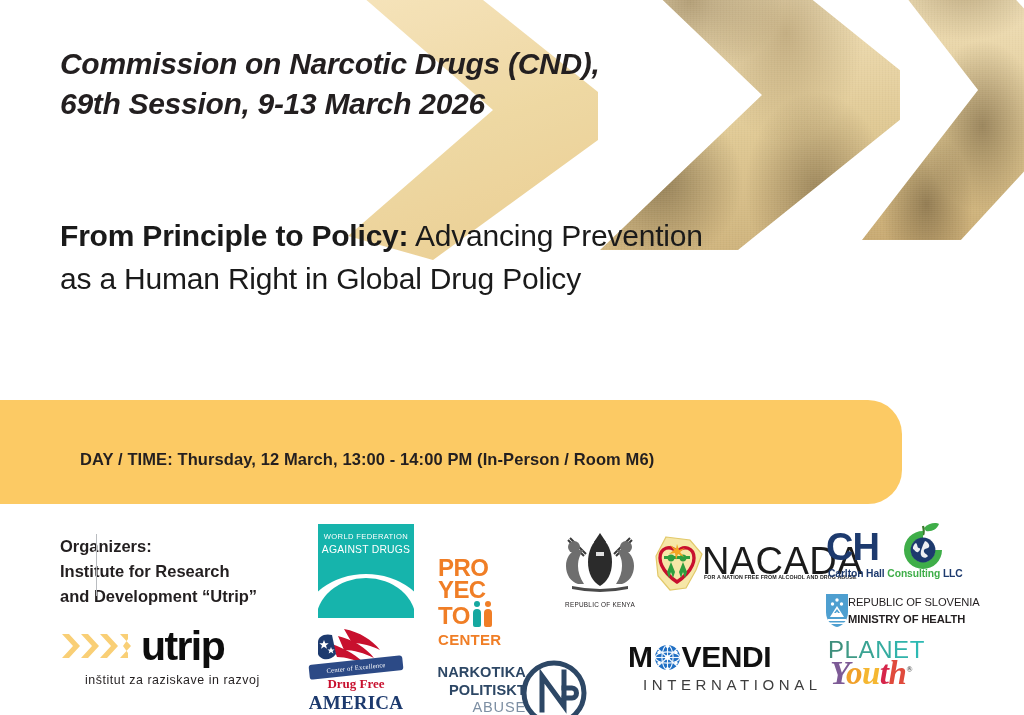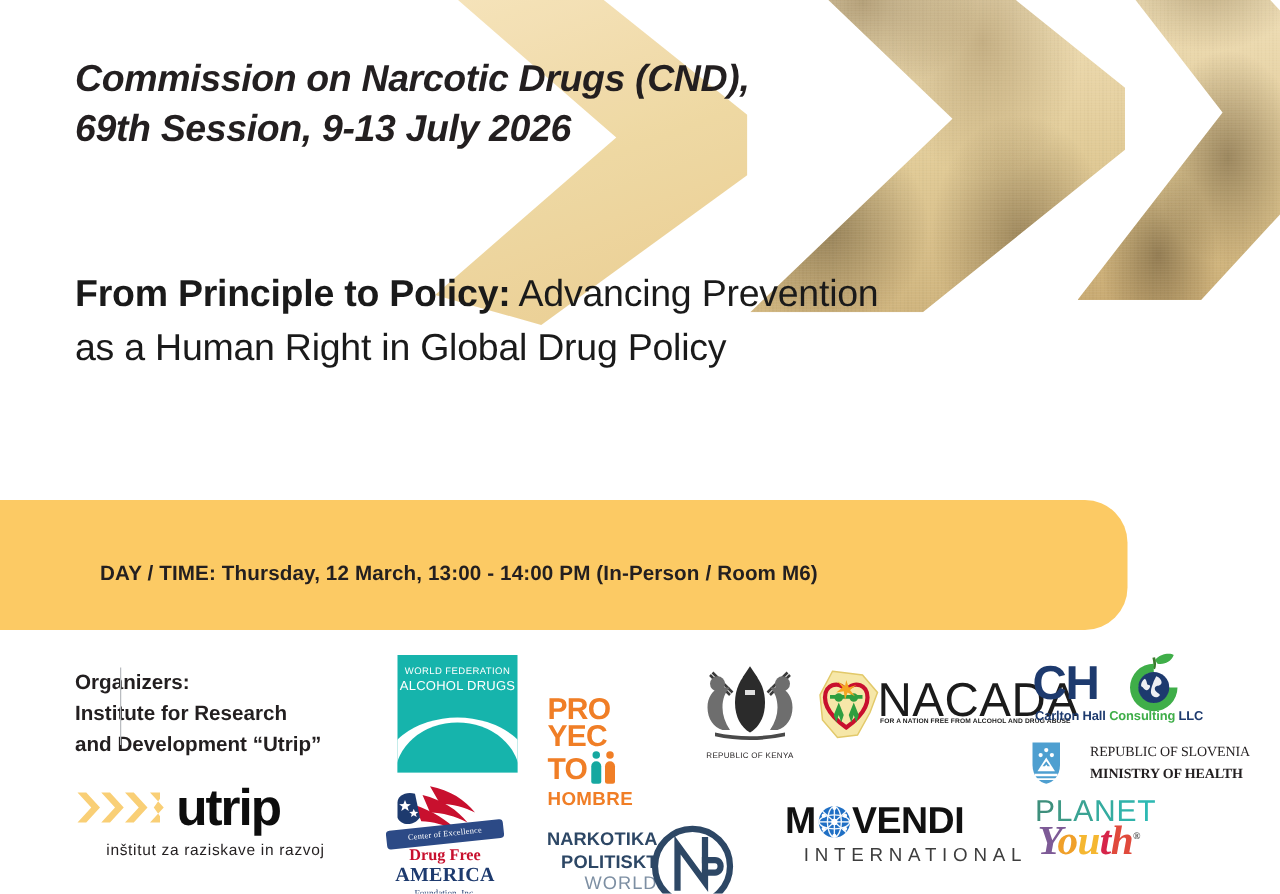--- a/index.html
+++ b/index.html
@@ -157,28 +157,28 @@
   .chc-word{
     position:absolute;left:0;top:0;font-size:38px;font-weight:700;color:#1d3a6e;
     letter-spacing:-1px;line-height:1;
   }
   .chc-sub{position:absolute;left:2px;top:40px;font-size:10.3px;font-weight:700;letter-spacing:-.1px;}
   .chc-sub .navy{color:#1d3a6e;}
   .chc-sub .grn{color:#3fae49;}
 
   
   .slo{left:824px;top:592px;width:200px;height:40px;}
-  .slo-txt{position:absolute;left:48px;top:2px;line-height:1.5;font-family:Liberation Serif, serif;}
+  .slo-txt{position:absolute;left:24px;top:2px;line-height:1.5;}
   .slo-l1{font-size:11.2px;letter-spacing:-.1px;color:#231f20;}
   .slo-l2{font-size:11.2px;font-weight:700;letter-spacing:-.1px;color:#231f20;}
 
   
   .dfa{left:306px;top:628px;width:100px;height:86px;}
   .dfa-l1{font-size:13px;font-weight:700;color:#c8102e;font-family:"Liberation Serif",serif;}
-  .dfa-l2{font-size:16px;font-weight:700;color:#1d3a6e;font-family:"Liberation Serif",serif;letter-spacing:.2px;}
+  .dfa-l2{font-size:19px;font-weight:700;color:#1d3a6e;font-family:"Liberation Serif",serif;letter-spacing:.2px;}
   .dfa-l3{font-size:7.4px;color:#1d3a6e;font-family:"Liberation Serif",serif;}
   .dfa-banner{
     position:absolute;left:3px;top:32px;width:94px;height:15px;background:#2c4a86;
     border-radius:3px;transform:rotate(-6deg);
     display:flex;align-items:center;justify-content:center;
     color:#fff;font-size:6.6px;font-family:"Liberation Serif",serif;letter-spacing:.2px;
   }
 
   
   .npc{left:430px;top:660px;width:180px;height:66px;}
@@ -216,21 +216,21 @@
       <div class="ph-grain"></div>
     </div>
 
     <div class="photo-panel photo-b">
       <div class="ph-fill b"></div>
       <div class="ph-grain"></div>
     </div>
   </div>
 
   <div class="h-session">Commission on Narcotic Drugs (CND),
-69th Session, 9-13 July 2026</div>
+69th Session, 9-13 March 2026</div>
 
   <div class="h-title">
     <span class="strong">From Principle to Policy:</span><span class="reg"> Advancing Prevention</span><br>
     <span class="reg">as a Human Right in Global Drug Policy</span>
   </div>
 
   <div class="banner"></div>
   <div class="banner-text">DAY / TIME: Thursday, 12 March, 13:00 - 14:00 PM (In-Person / Room M6)</div>
 
   <div class="org-label">Organizers:
@@ -250,41 +250,41 @@
         </svg>
       </div>
       <div class="utrip-word">utrip</div>
     </div>
     <div class="utrip-sub">inštitut za raziskave in razvoj</div>
   </div>
 
   <div class="logo wfad">
     <div class="wfad-txt">
       <span>WORLD FEDERATION</span><br>
-      <span class="big">ALCOHOL DRUGS</span>
+      <span class="big">AGAINST DRUGS</span>
     </div>
     <div class="wfad-arcwhite"></div>
     <div class="wfad-dome"></div>
   </div>
 
   <div class="logo proyecto">
     <div class="pr-stack">
       <div>PRO</div>
       <div>YEC</div>
       <div class="pr-row">
         <span>TO</span>
         <span class="pr-fig">
           <b class="t"></b>
             <b class="o"></b>
             <i class="t"></i>
             <i class="o"></i>
         </span>
       </div>
     </div>
-    <div class="pr-hombre">HOMBRE</div>
+    <div class="pr-hombre">CENTER</div>
   </div>
 
   <div class="logo kenya">
     <svg class="kenya-art" viewBox="0 0 92 62" aria-hidden="true">
       <g fill="#2b2b2b">
         <path d="M46 3 L40 12 L52 12 Z"></path>
         <path d="M46 6 C38 12 34 22 34 32 C34 44 39 52 46 56 C53 52 58 44 58 32 C58 22 54 12 46 6 Z"></path>
         <path d="M14 10 L30 26 M16 8 L32 24" stroke="#3a3a3a" stroke-width="2"></path>
         <path d="M78 10 L62 26 M76 8 L60 24" stroke="#3a3a3a" stroke-width="2"></path>
       </g>
@@ -376,21 +376,21 @@
       <div class="dfa-l1">Drug Free</div>
       <div class="dfa-l2">AMERICA</div>
       <div class="dfa-l3">Foundation, Inc.</div>
     </div>
   </div>
 
   <div class="logo npc">
     <div class="npc-txt">
       <div class="npc-1">NARKOTIKA</div>
       <div class="npc-2">POLITISKT</div>
-      <div class="npc-3">WORLD</div>
+      <div class="npc-3">ABUSE</div>
     </div>
     <svg style="position:absolute;left:88px;top:0" width="72" height="66" viewBox="0 0 72 66" aria-hidden="true">
       <circle cx="36" cy="33" r="30" fill="none" stroke="#2d4765" stroke-width="5"></circle>
       <g fill="none" stroke="#2d4765" stroke-width="5" stroke-linecap="square">
         <path d="M24 50 L24 16 L46 46 L46 12"></path>
         <path d="M46 28 L54 28 C60 28 60 38 54 38 L46 38"></path>
       </g>
     </svg>
   </div>
 

